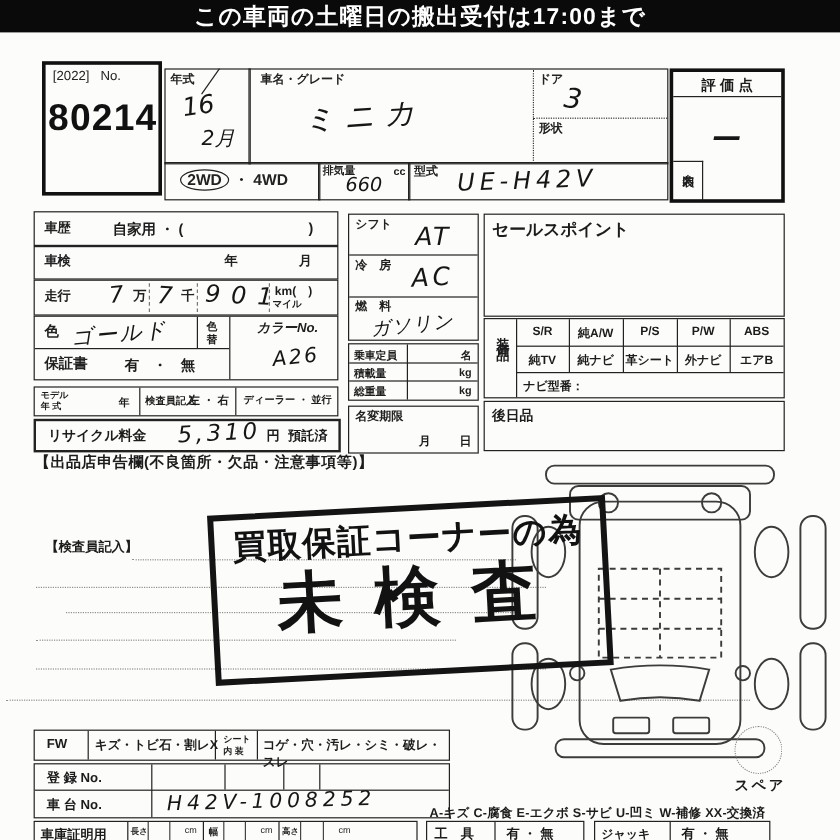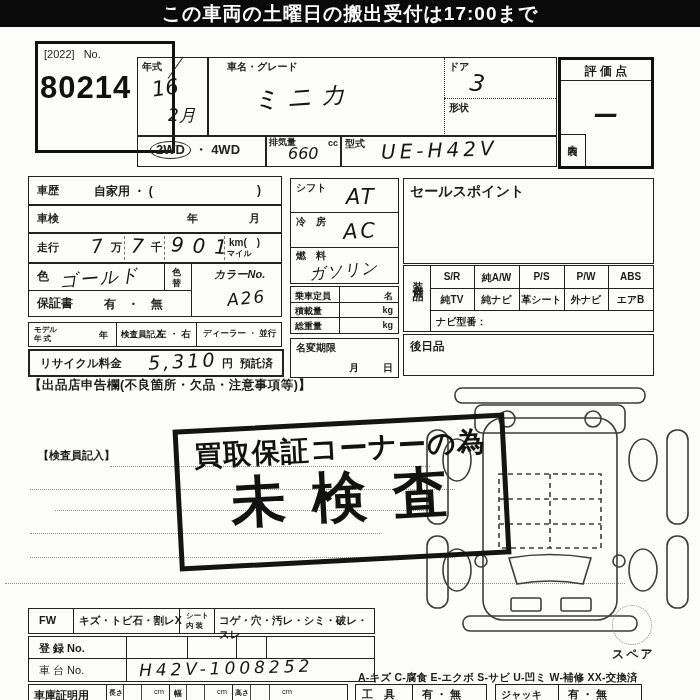--- a/index.html
+++ b/index.html
@@ -25,37 +25,37 @@
 <body>
 
 <div class="sheet">
 
   <div class="abs" style="left:0;top:0;width:700px;height:27px;background:#0a0a0a;color:#fff;
               display:flex;align-items:center;justify-content:center;font-size:19px;font-weight:bold;letter-spacing:1px;">
     <span>この車両の土曜日の搬出受付は17:00まで</span>
   </div>
 
 
-  <div class="box thick" style="left:35px;top:41px;width:94px;height:106px;padding-left:40px;">
+  <div class="box thick" style="left:35px;top:51px;width:94px;height:106px;">
     <div class="abs" style="left:6px;top:4px;font-size:11px;color:#222;">
       <span>[2022]</span>
       <span style="margin-left:6px;">No.</span>
     </div>
     <div class="abs" style="left:2px;top:26px;width:90px;text-align:center;font-size:31px;font-weight:bold;letter-spacing:1px;color:#111;">80214</div>
   </div>
 
   <div class="box" style="left:137px;top:57px;width:70px;height:78px;">
     <div class="abs lbl" style="left:4px;top:3px;">年式</div>
     <div class="abs hw" style="left:14px;top:18px;font-size:21px;transform:rotate(-8deg);">16</div>
     <div class="abs" style="left:30px;top:20px;width:26px;border-top:1.6px solid #222;transform:rotate(-55deg);transform-origin:left;"></div>
     <div class="abs hw" style="left:30px;top:46px;font-size:17px;">2月</div>
   </div>
 
   <div class="box" style="left:207px;top:57px;width:348px;height:78px;">
-    <div class="abs lbl" style="left:19px;top:3px;">車名・グレード</div>
+    <div class="abs lbl" style="left:9px;top:3px;">車名・グレード</div>
     <div class="abs hw" style="left:45px;top:22px;font-size:25px;letter-spacing:8px;transform:rotate(-4deg);">ミニカ</div>
     <div class="abs" style="left:236px;top:0;height:78px;border-left:1.6px dotted #333;"></div>
     <div class="abs lbl" style="left:241px;top:3px;">ドア</div>
     <div class="abs hw" style="left:262px;top:12px;font-size:23px;transform:rotate(8deg);">3</div>
     <div class="abs" style="left:236px;top:40px;width:112px;border-top:1.6px dotted #333;"></div>
     <div class="abs lbl" style="left:241px;top:44px;">形状</div>
   </div>
 
   <div class="box" style="left:137px;top:135px;width:128px;height:30px;">
     <div class="abs" style="left:12px;top:5px;font-size:13px;font-weight:bold;color:#222;">
@@ -247,21 +247,21 @@
     <span class="abs" style="left:190px;top:5px;font-size:10.5px;font-weight:bold;">コゲ・穴・汚レ・シミ・破レ・スレ</span>
   </div>
 
   <div class="box" style="left:28px;top:636px;width:345px;height:44px;text-align:right;">
     <div class="abs" style="left:0;top:21px;width:345px;border-top:1.5px solid #222;"></div>
     <div class="abs" style="left:97px;top:0;height:44px;border-left:1.5px solid #222;"></div>
     <div class="abs" style="left:158px;top:0;height:21px;border-left:1.5px solid #222;"></div>
     <div class="abs" style="left:207px;top:0;height:21px;border-left:1.5px solid #222;"></div>
     <div class="abs" style="left:237px;top:0;height:21px;border-left:1.5px solid #222;"></div>
     <span class="abs" style="left:10px;top:4px;font-size:11px;font-weight:bold;">登 録 No.</span>
-    <span class="abs" style="left:10px;top:26px;font-size:11px;font-weight:normal;">車 台 No.</span>
+    <span class="abs" style="left:10px;top:26px;font-size:11px;font-weight:bold;">車 台 No.</span>
     <span class="abs hw" style="left:110px;top:21px;font-size:17px;letter-spacing:4px;transform:rotate(-1.5deg);">H42V-1008252</span>
   </div>
 
   <div class="abs" style="left:358px;top:671px;font-size:10.5px;font-weight:bold;letter-spacing:0.2px;">A-キズ C-腐食 E-エクボ S-サビ U-凹ミ W-補修 XX-交換済</div>
 
   <div class="box" style="left:28px;top:684px;width:318px;height:18px;">
     <div class="abs" style="left:77px;top:0;height:18px;border-left:1.5px solid #222;"></div>
     <div class="abs" style="left:94px;top:0;height:18px;border-left:1.2px solid #444;"></div>
     <div class="abs" style="left:112px;top:0;height:18px;border-left:1.2px solid #444;"></div>
     <div class="abs" style="left:140px;top:0;height:18px;border-left:1.5px solid #222;"></div>

